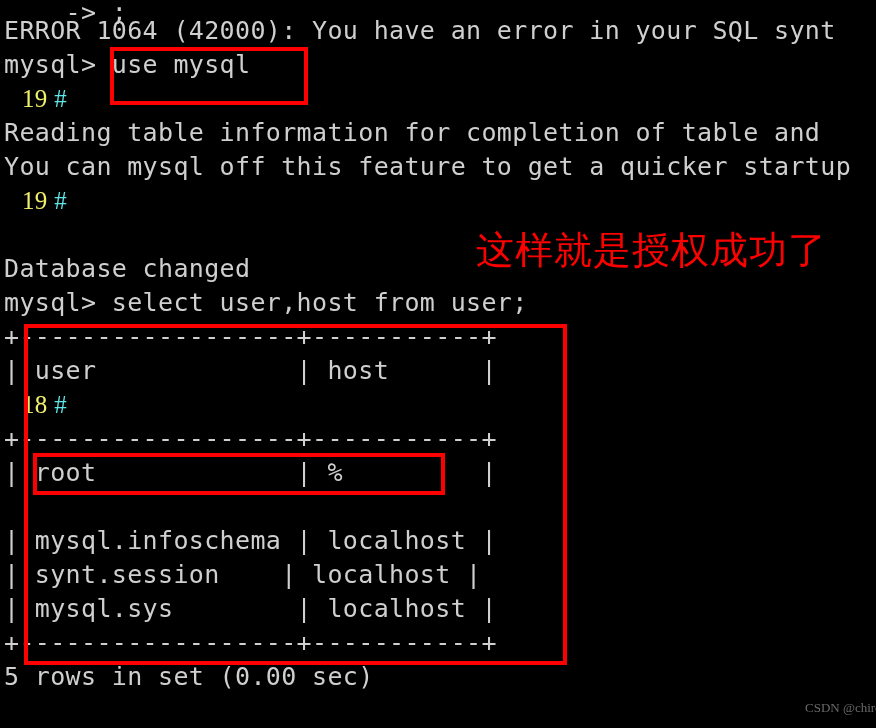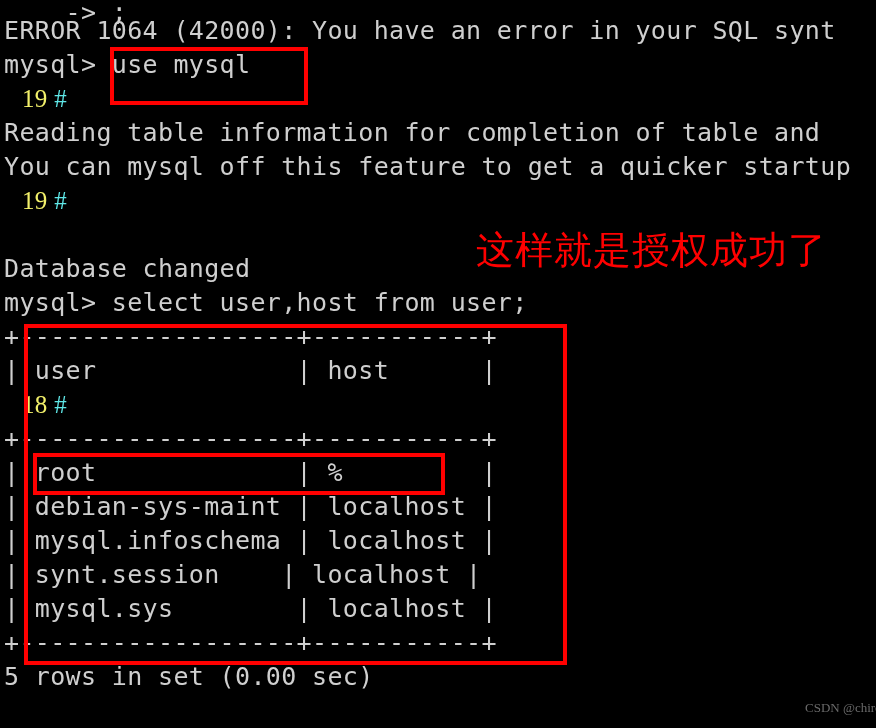--- a/index.html
+++ b/index.html
@@ -84,21 +84,20 @@
   <div class="tline" style="top:14px">ERROR 1064 (42000): You have an error in your SQL synt</div>
   <div class="tline" style="top:48px">mysql&gt; use mysql</div>
   <div class="tline" style="top:116px">Reading table information for completion of table and</div>
   <div class="tline" style="top:150px">You can mysql off this feature to get a quicker startup</div>
   <div class="tline" style="top:252px">Database changed</div>
   <div class="tline" style="top:286px">mysql&gt; select user,host from user;</div>
   <div class="tline" style="top:320px">+------------------+-----------+</div>
   <div class="tline" style="top:354px">| user             | host      |</div>
   <div class="tline" style="top:422px">+------------------+-----------+</div>
   <div class="tline" style="top:456px">| root             | %         |</div>
-  <div class="tline" style="top:490px">| debian-sys-maint | localhost |</div>
   <div class="tline" style="top:524px">| mysql.infoschema | localhost |</div>
   <div class="tline" style="top:558px">| synt.session    | localhost |</div>
   <div class="tline" style="top:592px">| mysql.sys        | localhost |</div>
   <div class="tline" style="top:626px">+------------------+-----------+</div>
   <div class="tline" style="top:660px">5 rows in set (0.00 sec)</div>
 
   <div class="overlay-line" style="left:22px; top:82px"><span class="ov-num">19</span><span> </span><span class="ov-hash">#</span></div>
 
   <div class="overlay-line" style="left:22px; top:184px"><span class="ov-num">19</span><span> </span><span class="ov-hash">#</span></div>
 

